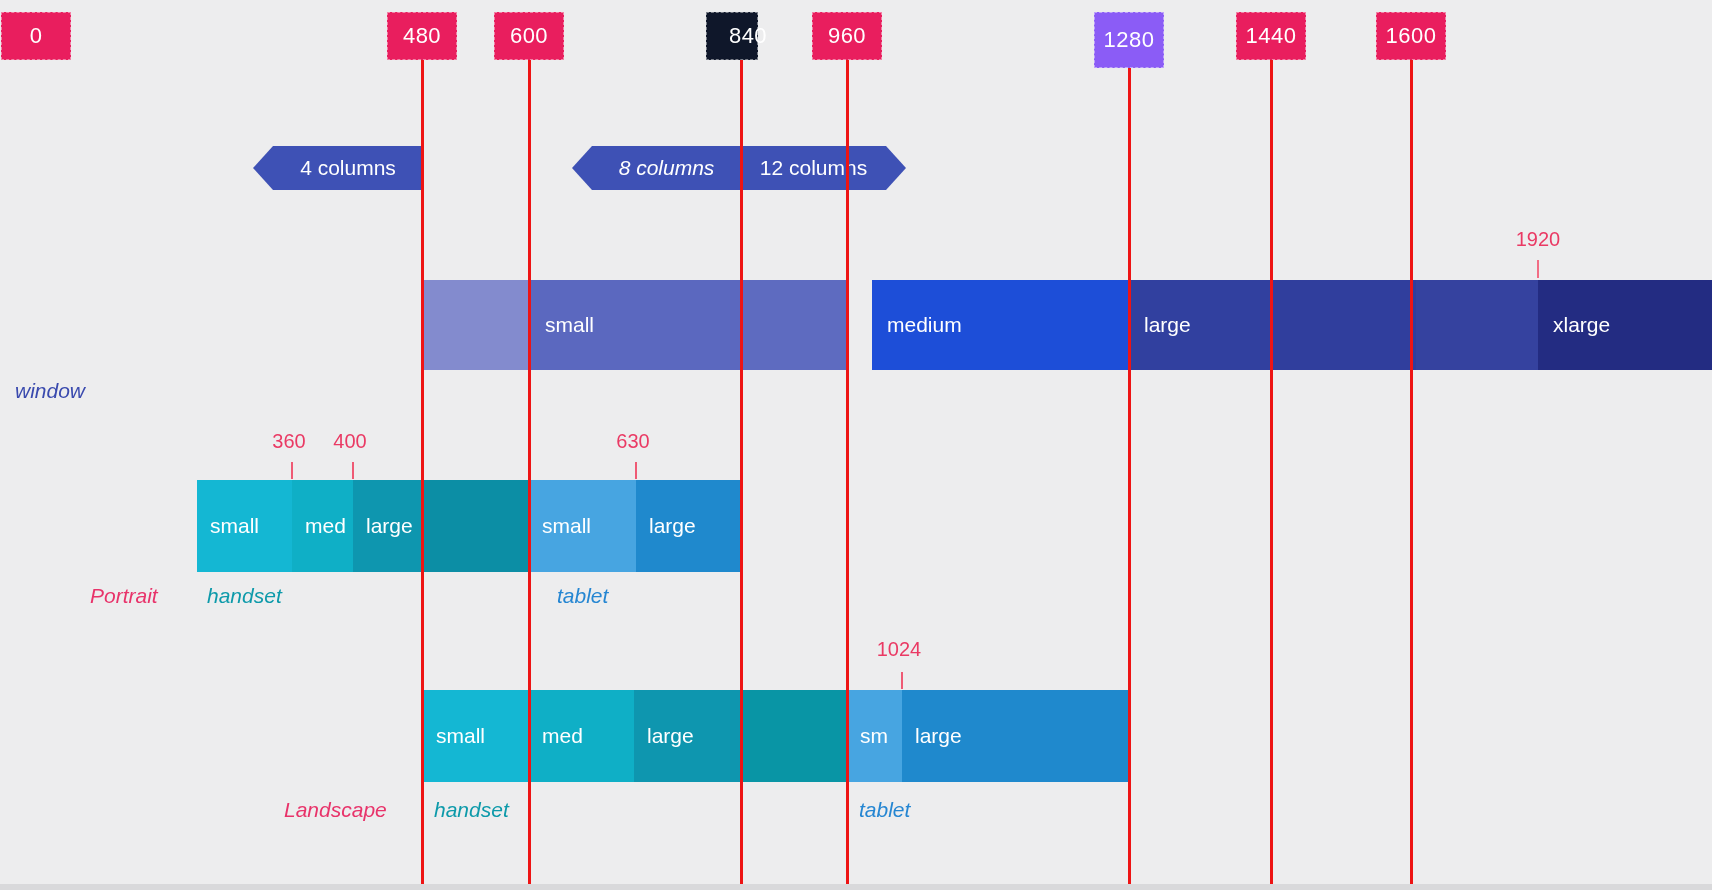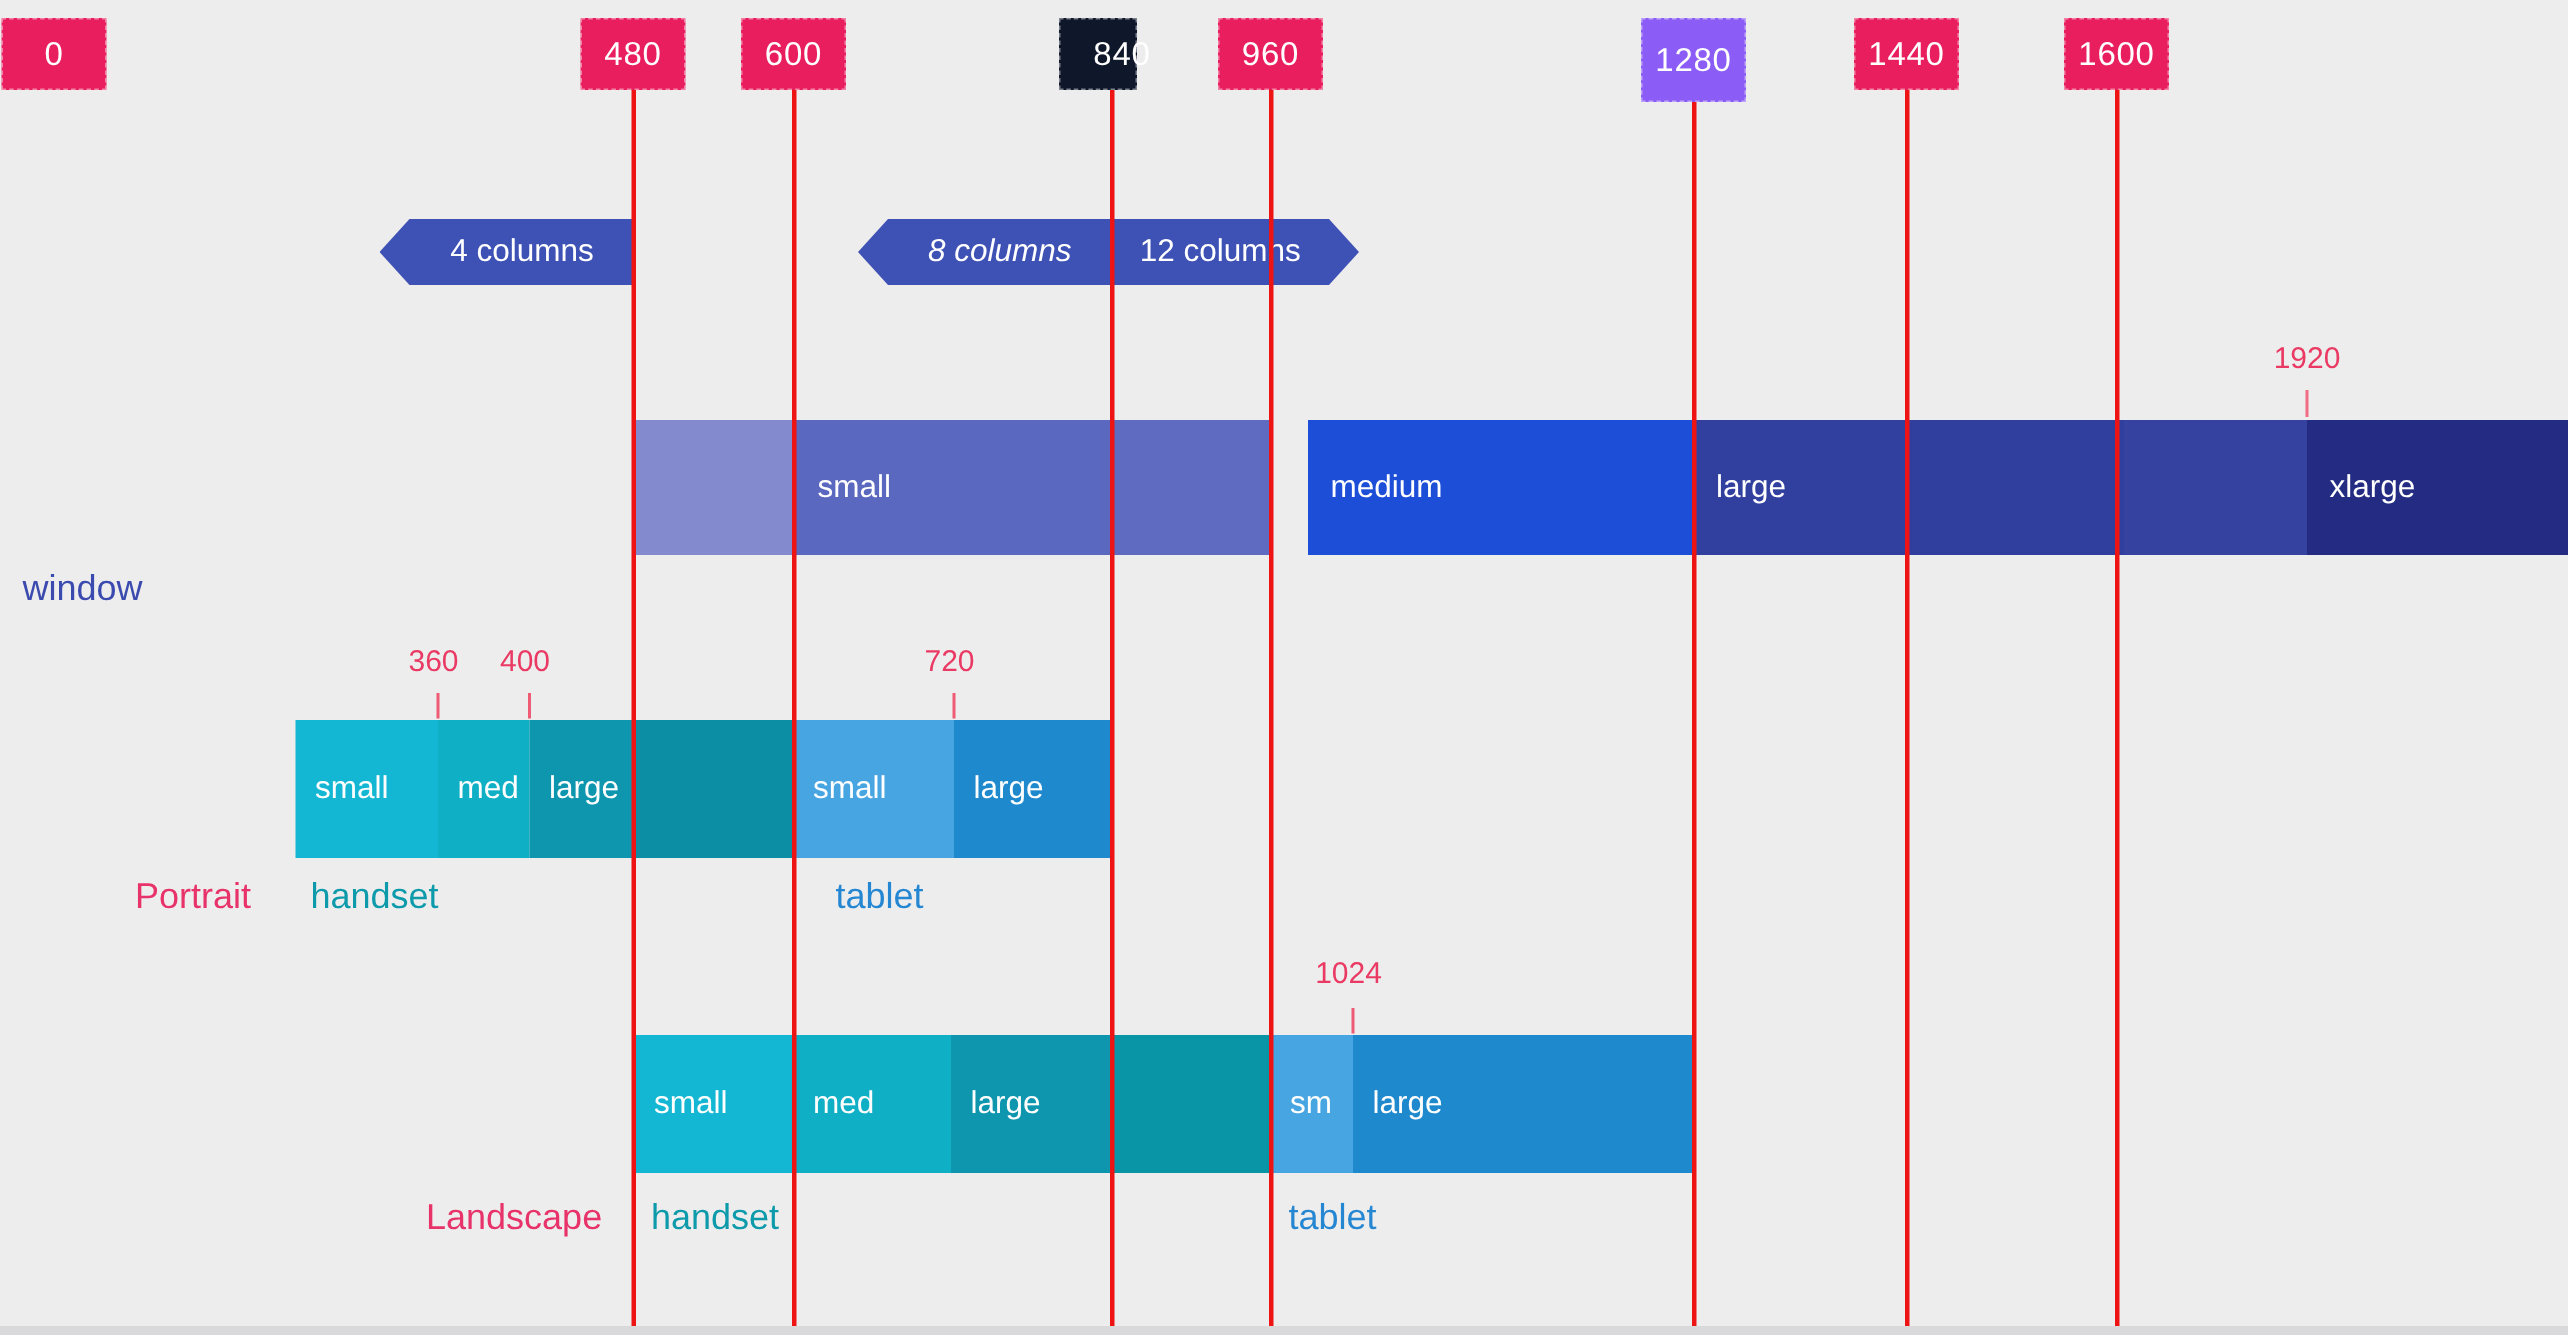--- a/index.html
+++ b/index.html
@@ -32,21 +32,21 @@
   .seg-label{
     position:absolute;top:0;bottom:0;display:flex;align-items:center;
     font-size:21px;white-space:nowrap;
   }
   .pink-num{
     position:absolute;z-index:4;transform:translateX(-50%);
     font-size:20px;white-space:nowrap;
   }
   .tick{position:absolute;width:2px;z-index:4;}
   .side-label{
-    position:absolute;z-index:4;font-size:24px;white-space:nowrap;
+    position:absolute;z-index:4;font-size:21px;white-space:nowrap;font-style:italic;
   }
   .bottom-edge{position:absolute;left:0;right:0;z-index:0;}
 </style>
 </head>
 <body>
 
 <div id="canvas" style="width: 1712px; height: 890px; background: rgb(237, 237, 238);">
     <div class="bottom-edge" style="top: 884px; height: 6px; background: rgb(217, 217, 219);"></div>
     <div class="bp-box" style="left: 1px; top: 12px; width: 70px; height: 48px; background: rgb(233, 30, 94); color: rgb(255, 255, 255);">0</div>
     <div class="vline" style="left: 420.5px; top: 58px; height: 826px; background: rgb(238, 20, 20);"></div>
@@ -88,21 +88,21 @@
         <div class="seg-label" style="left: 15px; right: 0px; color: rgb(255, 255, 255);">xlarge</div>
       </div>
     </div>
     <div class="side-label" style="left: 15px; top: 379px; color: rgb(58, 74, 174);">window</div>
     <div class="pink-num" style="left: 1538px; top: 228px; color: rgb(234, 58, 100);">1920</div>
     <div class="tick" style="left: 1537px; top: 260px; height: 18px; background: rgb(242, 109, 132);"></div>
     <div class="pink-num" style="left: 289px; top: 430px; color: rgb(234, 58, 100);">360</div>
     <div class="tick" style="left: 291px; top: 462px; height: 17px; background: rgb(239, 90, 116);"></div>
     <div class="pink-num" style="left: 350px; top: 430px; color: rgb(234, 58, 100);">400</div>
     <div class="tick" style="left: 352px; top: 462px; height: 17px; background: rgb(239, 90, 116);"></div>
-    <div class="pink-num" style="left: 633px; top: 430px; color: rgb(234, 58, 100);">720</div>
+    <div class="pink-num" style="left: 633px; top: 430px; color: rgb(234, 58, 100);">630</div>
     <div class="tick" style="left: 635px; top: 462px; height: 17px; background: rgb(239, 90, 116);"></div>
     <div class="bar" style="left: 0px; top: 480px; width: 1712px; height: 92px;">
       <div class="seg" style="left: 197px; width: 95px; background: rgb(20, 183, 211);">
         <div class="seg-label" style="left: 13px; right: 0px; color: rgb(255, 255, 255);">small</div>
       </div>
       <div class="seg" style="left: 292px; width: 61px; background: rgb(15, 175, 198);">
         <div class="seg-label" style="left: 13px; right: 0px; color: rgb(255, 255, 255);">med</div>
       </div>
       <div class="seg" style="left: 353px; width: 70px; background: rgb(14, 150, 175);">
         <div class="seg-label" style="left: 13px; right: 0px; color: rgb(255, 255, 255);">large</div>

